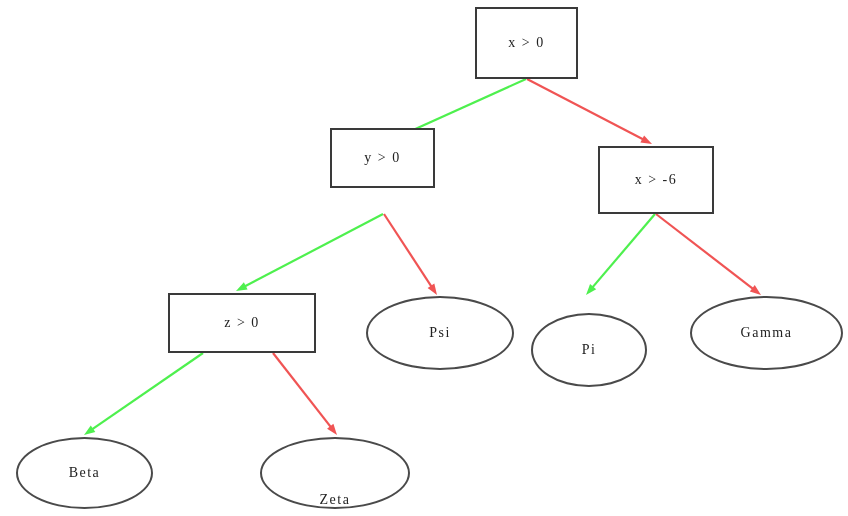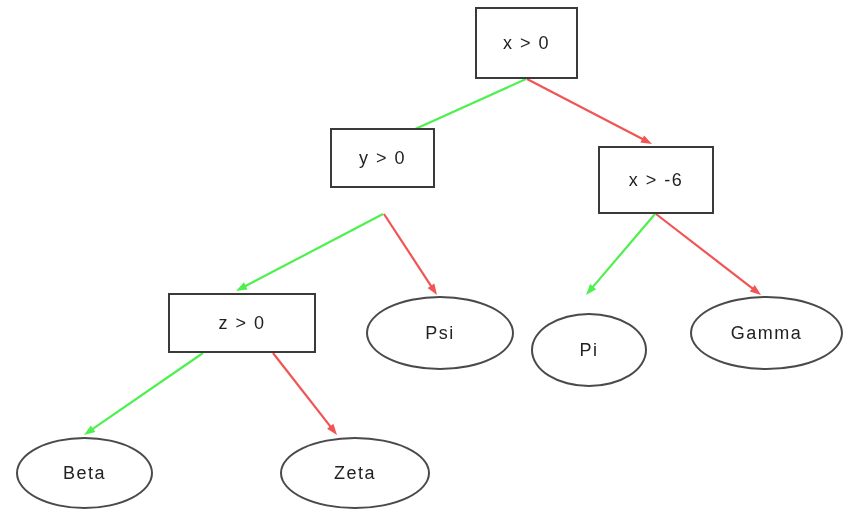--- a/index.html
+++ b/index.html
@@ -27,22 +27,22 @@
     pointer-events: none;
   }
   .node {
     position: absolute;
     box-sizing: border-box;
     display: flex;
     align-items: center;
     justify-content: center;
     background: #ffffff;
     color: #222222;
-    font-family: Liberation Sans, sans-serif;
-    font-size: 18px;
+    font-family: Liberation Serif, serif;
+    font-size: 14px;
     letter-spacing: 1.5px;
     white-space: nowrap;
     z-index: 2;
   }
   .node.decision {
     border: 2px solid #3a3a3a;
     border-radius: 0;
   }
   .node.leaf {
     border: 2px solid #4a4a4a;
@@ -111,18 +111,18 @@
       </div>
       <div class="node leaf" style="left: 531px; top: 313px; width: 116px; height: 74px;">
         <span class="node-label">Pi</span>
       </div>
       <div class="node leaf" style="left: 690px; top: 296px; width: 153px; height: 74px;">
         <span class="node-label">Gamma</span>
       </div>
       <div class="node leaf" style="left: 16px; top: 437px; width: 137px; height: 72px;">
         <span class="node-label">Beta</span>
       </div>
-      <div class="node leaf" style="left: 280px; top: 437px; width: 150px; height: 72px;">
+      <div class="node leaf" style="left: 260px; top: 437px; width: 150px; height: 72px; align-items: flex-end;">
         <span class="node-label">Zeta</span>
       </div>
     </div>
 
 </div>
 
 </body></html>

